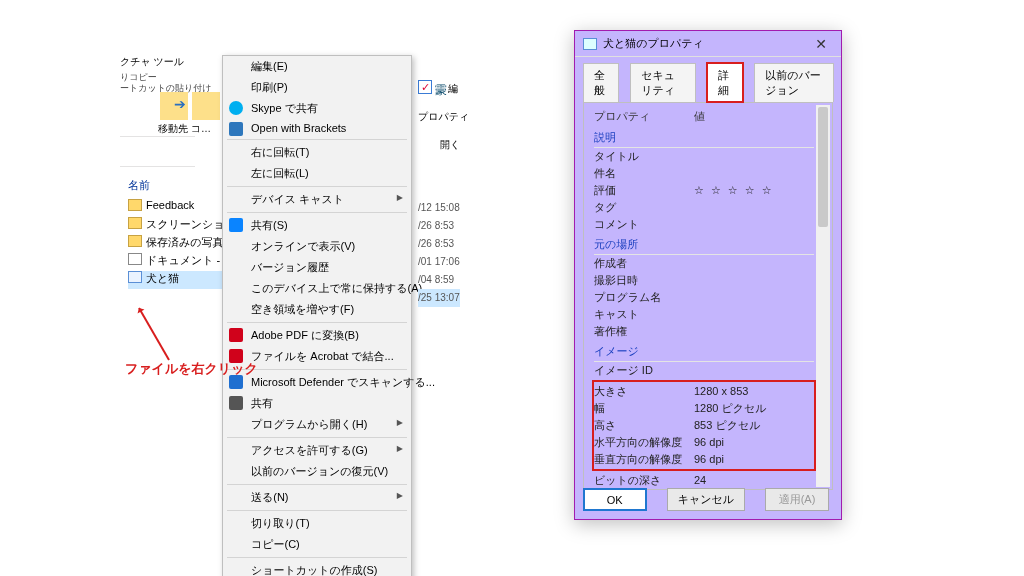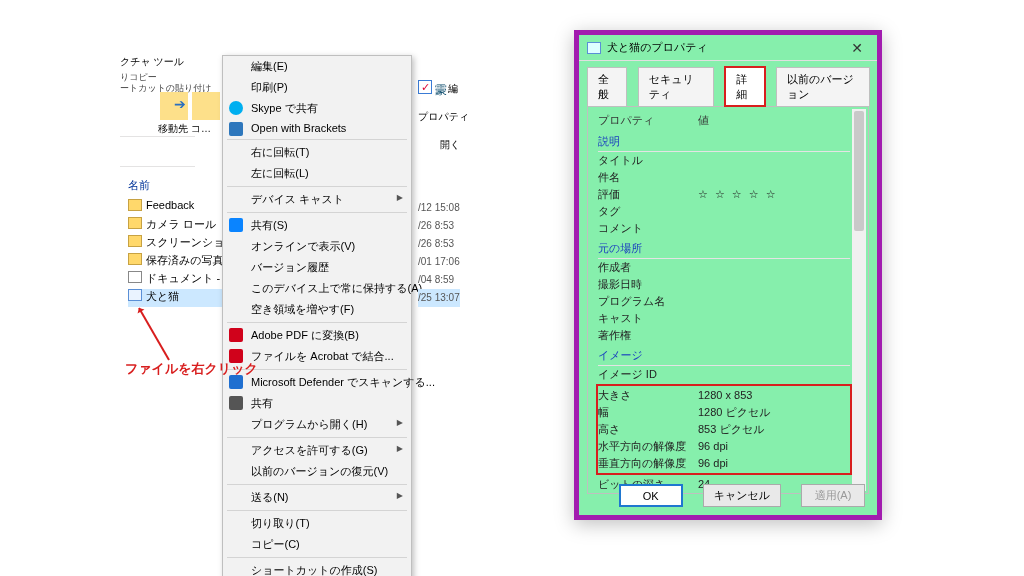--- a/index.html
+++ b/index.html
@@ -15,21 +15,21 @@
 .file-dates { position: absolute; left: 354px; top: 200px; font-size: 10px; color: #555; line-height: 18px; white-space: nowrap; }
 .context-menu { position: absolute; left: 222px; top: 55px; width: 190px; background: #f2f2f2; border: 1px solid #bfbfbf; box-shadow: 2px 2px 6px rgba(0,0,0,0.25); font-size: 11px; }
 .cm-item { padding: 3px 4px 3px 28px; position: relative; cursor: default; white-space: nowrap; }
 .cm-sep { height: 1px; background: #d4d4d4; margin: 2px 4px; }
 .cm-arrow { position: absolute; right: 8px; top: 4px; font-size: 8px; color: #555; }
 .cm-ico { position: absolute; left: 6px; top: 3px; width: 14px; height: 14px; }
 .far1 { width: 14px; height: 14px; border: 1px solid #aaa; display: inline-block; }
 .annot { position: absolute; left: 125px; top: 360px; color: #d81e1e; font-size: 13px; font-weight: bold; }
 .annot-arrow { position: absolute; left: 168px; top: 300px; width: 2px; height: 60px; background: #d81e1e; transform: rotate(-30deg); transform-origin: bottom; }
 .annot-arrow::before { content: ""; position: absolute; top: -4px; left: -3px; border: 4px solid transparent; border-bottom-color: #d81e1e; }
-.prop-dialog { position: absolute; left: 574px; top: 30px; width: 308px; height: 490px; background: #86efac; border: 5px solid #a21caf; box-shadow: 0 4px 18px rgba(0,0,0,0.25); }
+.prop-dialog { position: absolute; left: 574px; top: 30px; width: 268px; height: 490px; background: #c4b5fd; border: 1px solid #a21caf; box-shadow: 0 4px 18px rgba(0,0,0,0.25); }
 .dlg-title { height: 26px; display: flex; align-items: center; justify-content: space-between; padding: 0 8px; border-bottom: 1px solid #e0e0e0; }
 .dlg-title-text { display: flex; align-items: center; gap: 6px; font-size: 11px; }
 .dlg-close { font-size: 14px; cursor: default; color: #333; padding: 0 6px; }
 .tabs { display: flex; padding: 6px 8px 0 8px; gap: 12px; font-size: 11px; }
 .tab { padding: 4px 10px; border: 1px solid #bfbfbf; border-bottom: none; background: #f4f4f4; margin-right: -1px; cursor: default; }
 .tab.active { background: #fff; position: relative; z-index: 2; }
 .tab.red-box { outline: 2px solid #d81e1e; outline-offset: -1px; }
 .tab-panel { border: 1px solid #bfbfbf; margin: 0 8px; height: 388px; position: relative; overflow: hidden; }
 .prop-list { position: absolute; left: 10px; top: 6px; right: 18px; }
 .prop-hdr { display: flex; color: #333; font-size: 11px; padding-bottom: 2px; margin-bottom: 2px; }
@@ -84,24 +84,20 @@
 </div>
 
 <div class="file-list">
   <div class="file-hdr">名前</div>
   <div class="file-row">
       <span class="file-ico"></span>
       <span>Feedback</span>
     </div>
   <div class="file-row">
       <span class="file-ico"></span>
-      <span>カメラ ロール</span>
-    </div>
-  <div class="file-row">
-      <span class="file-ico"></span>
       <span>スクリーンショット</span>
     </div>
   <div class="file-row">
       <span class="file-ico"></span>
       <span>保存済みの写真</span>
     </div>
   <div class="file-row">
       <span class="file-ico" style="background:#fff;border-color:#888;"></span>
       <span>ドキュメント - ショートカッ</span>
     </div>

